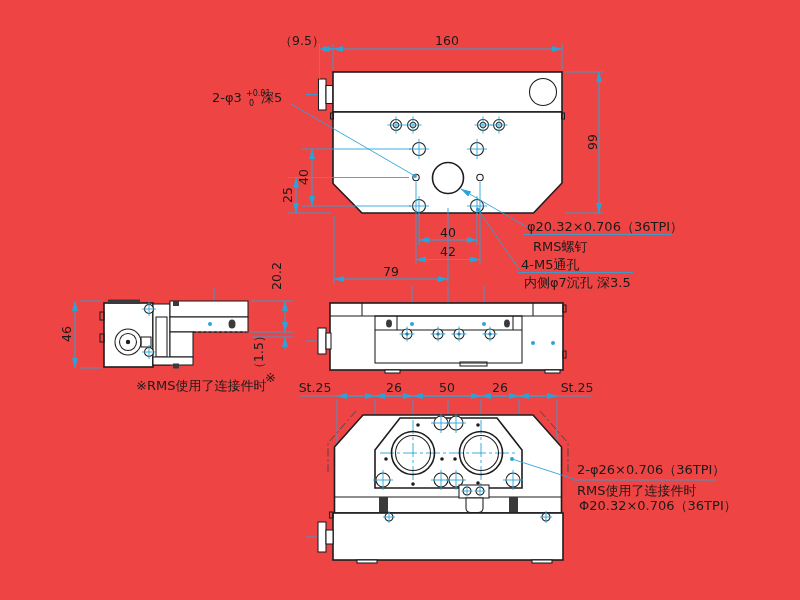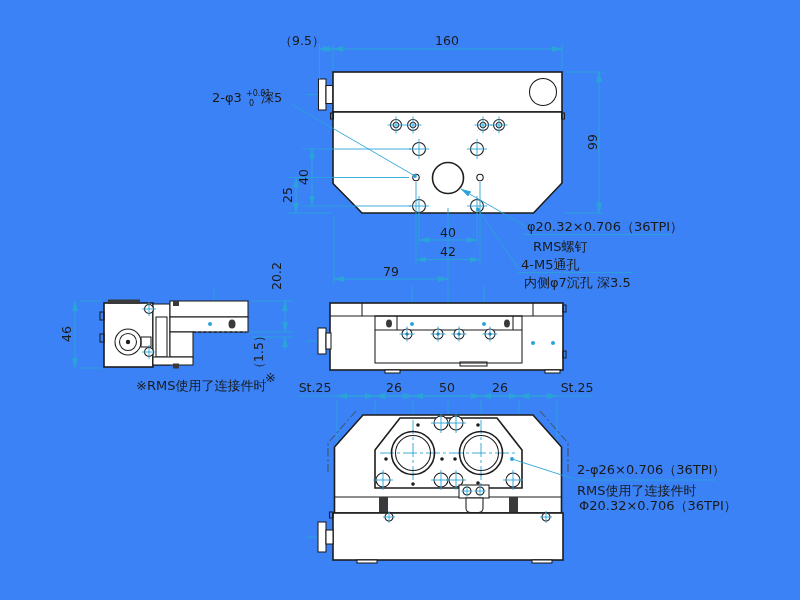--- a/index.html
+++ b/index.html
@@ -1,16 +1,16 @@
 <!DOCTYPE html>
 <html><head>
 <meta charset="utf-8">
 <style>
   html,body{margin:0;padding:0;background:#fff;}
-  #stage{position:relative;width:800px;height:600px;background:#3b82f6;overflow:hidden;
+  #stage{position:relative;width:800px;height:600px;background:#ef4444;overflow:hidden;
          font-family:"DejaVu Sans","Liberation Sans",sans-serif;}
   svg{display:block;}
   .ol   {fill:none;stroke:#1d1d1f;stroke-width:1.6;stroke-linejoin:miter;}
   .olf  {fill:#ffffff;stroke:#1d1d1f;stroke-width:1.6;}
   .tl   {fill:none;stroke:#1d1d1f;stroke-width:1.05;}
   .tlf  {fill:#ffffff;stroke:#1d1d1f;stroke-width:1.05;}
   .dk   {fill:#3a3a3c;stroke:none;}
   .cl   {fill:none;stroke:#2aa4d8;stroke-width:0.9;stroke-dasharray:14 3 3 3;}
   .cx   {fill:none;stroke:#2aa4d8;stroke-width:0.9;}
   .ext  {fill:none;stroke:#2aa4d8;stroke-width:0.9;}

